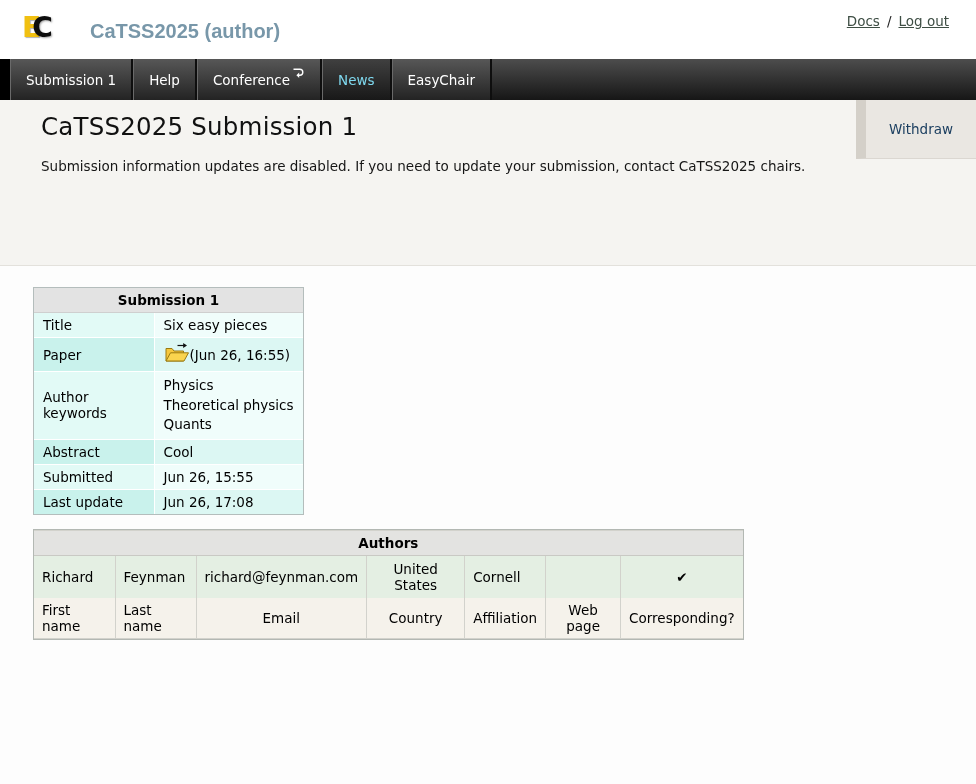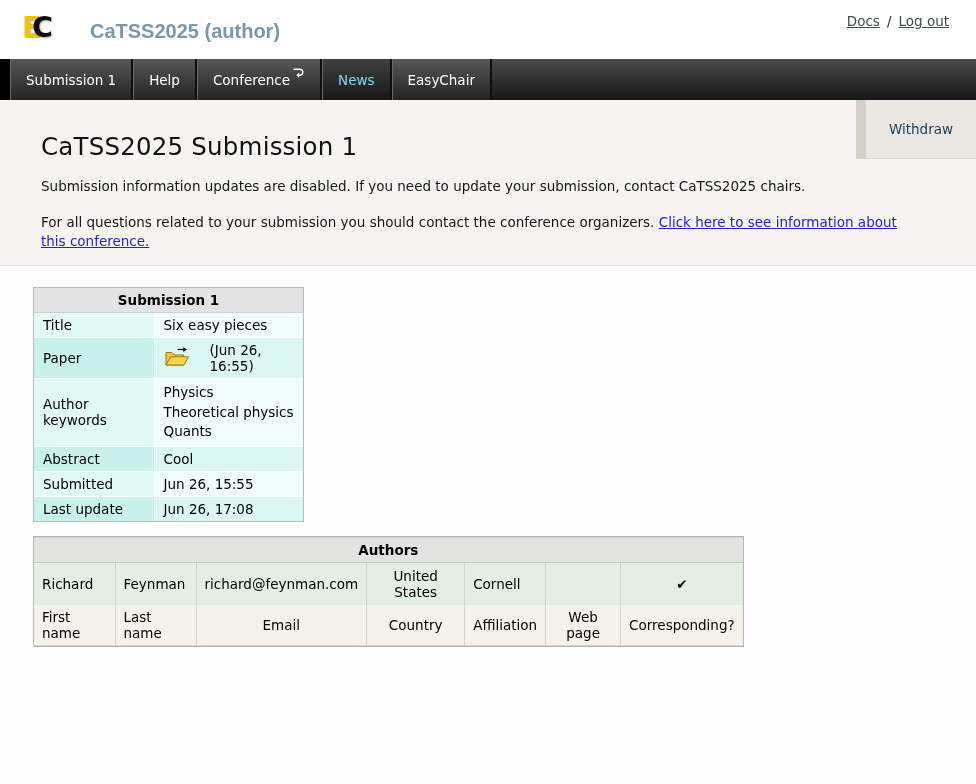--- a/index.html
+++ b/index.html
@@ -31,41 +31,41 @@
   .menu-item.active { background:linear-gradient(#404040,#181818); color:#7fd9ef; }
   .menu-item .conf-arrow { position:relative; top:-6px; margin-left:2px; }
 
   
   .withdraw-tab { position:absolute; top:100px; right:0; width:120px; height:59px;
                   background:#eae7e2; border-left:10px solid #d4d0c9; border-bottom:1px solid #dbd7d1;
                   display:flex; align-items:center; justify-content:center; cursor:pointer; }
   .withdraw-tab span { color:#1c3f60; font-size:13.5px; }
 
   
-  .intro { height:166px; background:#f5f4f1; border-bottom:1px solid #e3e1dc; padding:32px 41px 0 41px; }
+  .intro { height:166px; background:#f5f4f1; border-bottom:1px solid #e3e1dc; padding:12px 41px 0 41px; }
   .page-title { margin:0; font-size:24.5px; font-weight:normal; color:#111; letter-spacing:0.2px; }
   .intro p { margin:16px 0 0 0; line-height:1.45; color:#161616; max-width:872px; }
   .intro a { color:#2621c9; text-decoration:underline; }
 
   
   .content { padding:21px 0 0 33px; }
 
   .tbl-frame { display:inline-block; border:1px solid #b4bdbc; background:#fff; }
   table { border-collapse:collapse; font-size:13.5px; }
   .sub-table .tbl-title { background:#e3e3e3; font-weight:bold; text-align:center; padding:4px 6px; border-bottom:1px solid #cfcfcf; }
   .sub-table td { padding:4px 9px; vertical-align:middle; }
   .sub-table td.lbl { width:120px; border-right:1px solid #ffffff; }
   .sub-table td.val { width:149px;margin-left:32px; }
   .sub-table tr + tr td { border-top:1px solid #ffffff; }
   tr.r-light td.lbl { background:#e2faf6; }
   tr.r-light td.val { background:#f0fdfb; }
   tr.r-dark  td.lbl { background:#c9f2ec; }
   tr.r-dark  td.val { background:#dcf7f3; }
   .kw-line { display:block; line-height:1.45; }
-  .paper-cell { display:flex; align-items:center; gap:20px; }
+  .paper-cell { display:flex; align-items:center; gap:0; }
   .paper-link { display:inline-flex; cursor:pointer; }
 
   .authors-frame { margin-top:11px; display:inline-block; border:1px solid #b3b8b3; background:#fff; }
   .auth-table .tbl-title { background:#e3e3e1; font-weight:bold; text-align:center; padding:4px 6px; border-bottom:1px solid #c9c9c4; }
   .auth-table th { background:#f5f2eb; font-weight:normal; padding:4px 8px; border:1px solid #d2d2cc; border-top:none; }
   .auth-table td { background:#e4efe3; padding:5px 8px; border:1px solid #d2d2cc; border-bottom:none; }
   .auth-table th:first-child, .auth-table td:first-child { border-left:none; }
   .auth-table th:last-child,  .auth-table td:last-child  { border-right:none; }
   .col-fn { width:81px; }  .col-ln { width:81px; }  .col-em { width:156px; }
   .col-co { width:98px; }  .col-af { width:78px; }  .col-wp { width:75px; }  .col-cp { width:114px; }
@@ -108,24 +108,20 @@
     </a>
 </nav>
 
 <div class="withdraw-tab">
   <span>Withdraw</span>
 </div>
 
 <section class="intro">
   <h1 class="page-title">CaTSS2025 Submission 1</h1>
   <p><span>Submission information updates are disabled. If you need to update your submission, contact CaTSS2025 chairs.</span></p>
-  <p>
-    <span>For all questions related to your submission you should contact the conference organizers.</span>
-    <a href="#">Click here to see information about this conference.</a>
-  </p>
 </section>
 
 <div class="content">
 
   
   <div class="tbl-frame">
     <table class="sub-table">
       <tbody>
           <tr>
             <td colspan="2" class="tbl-title">Submission 1</td>

